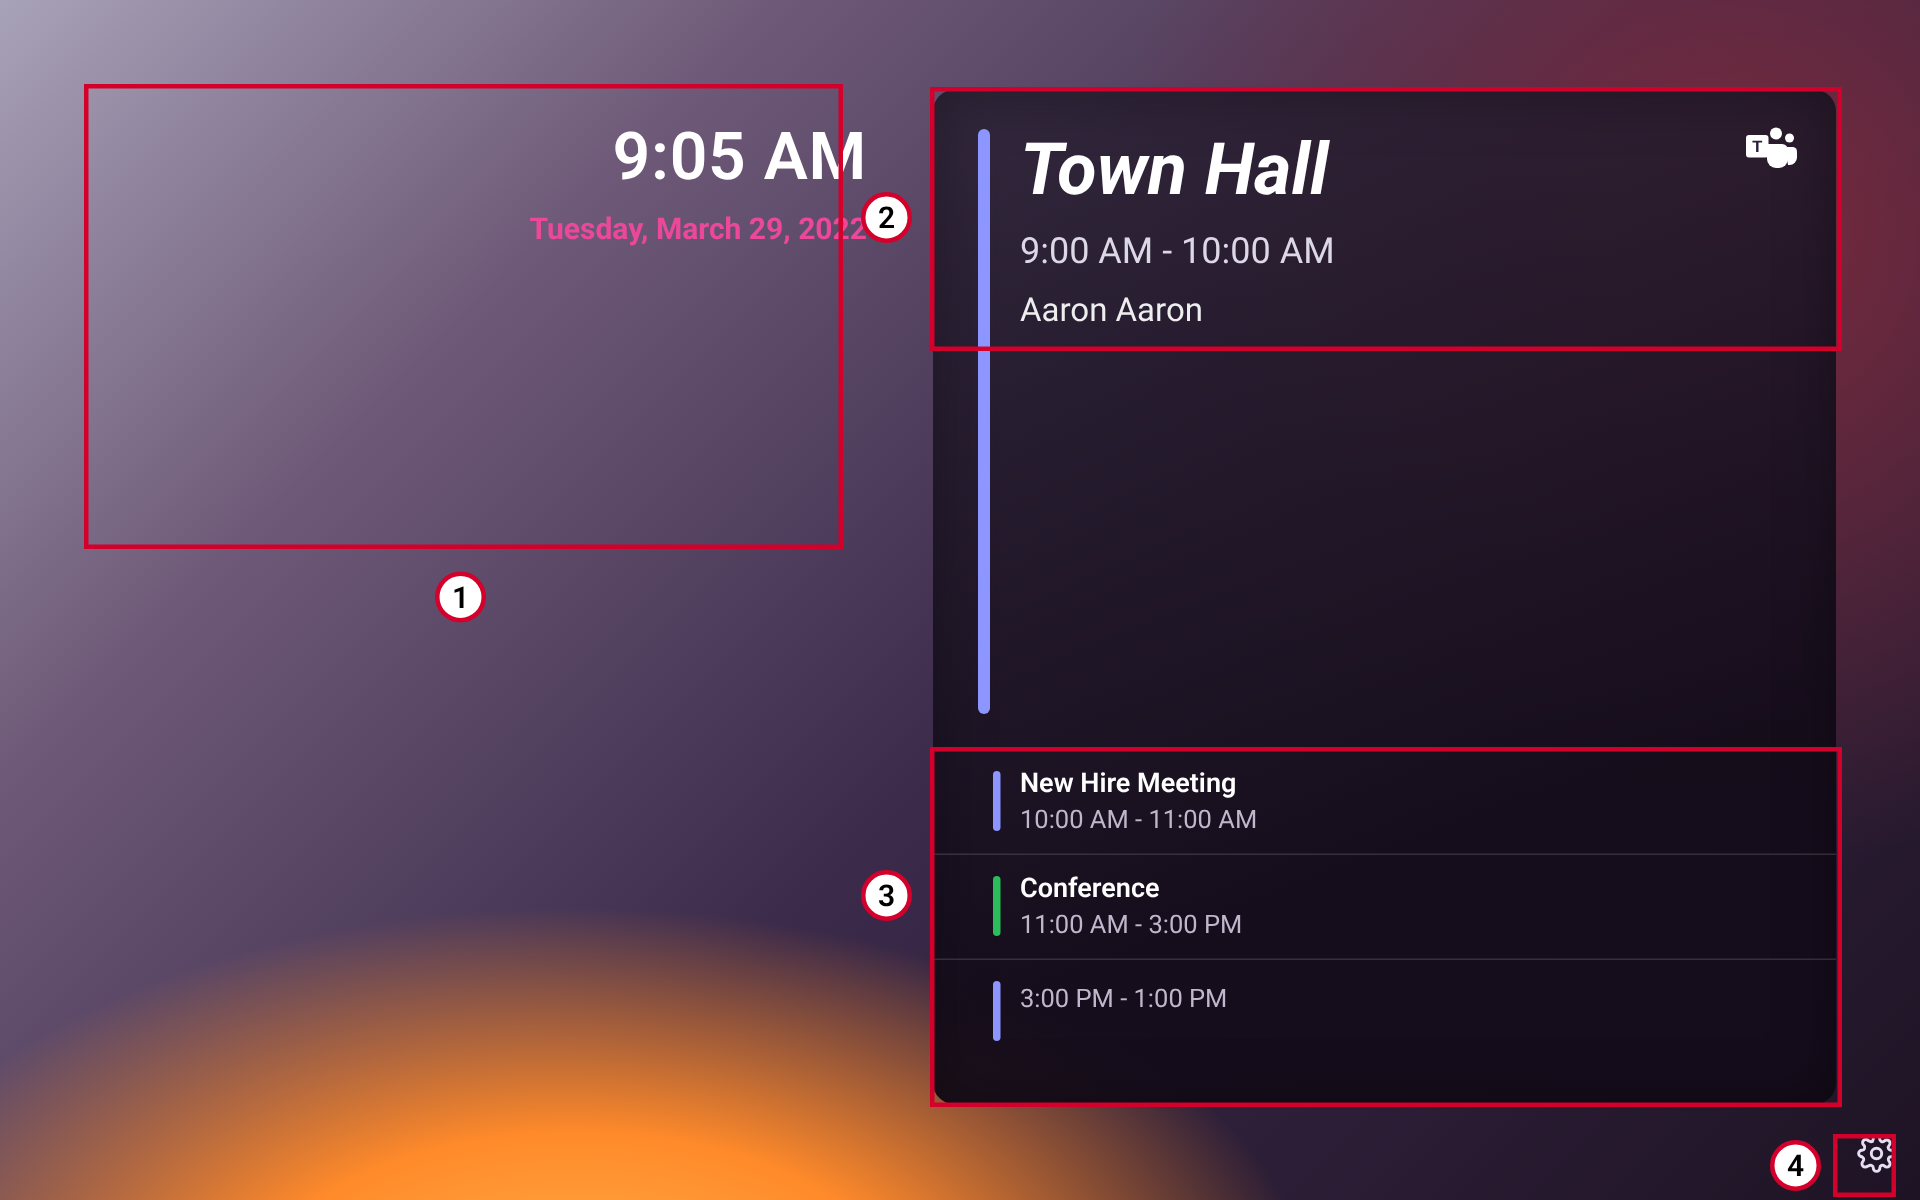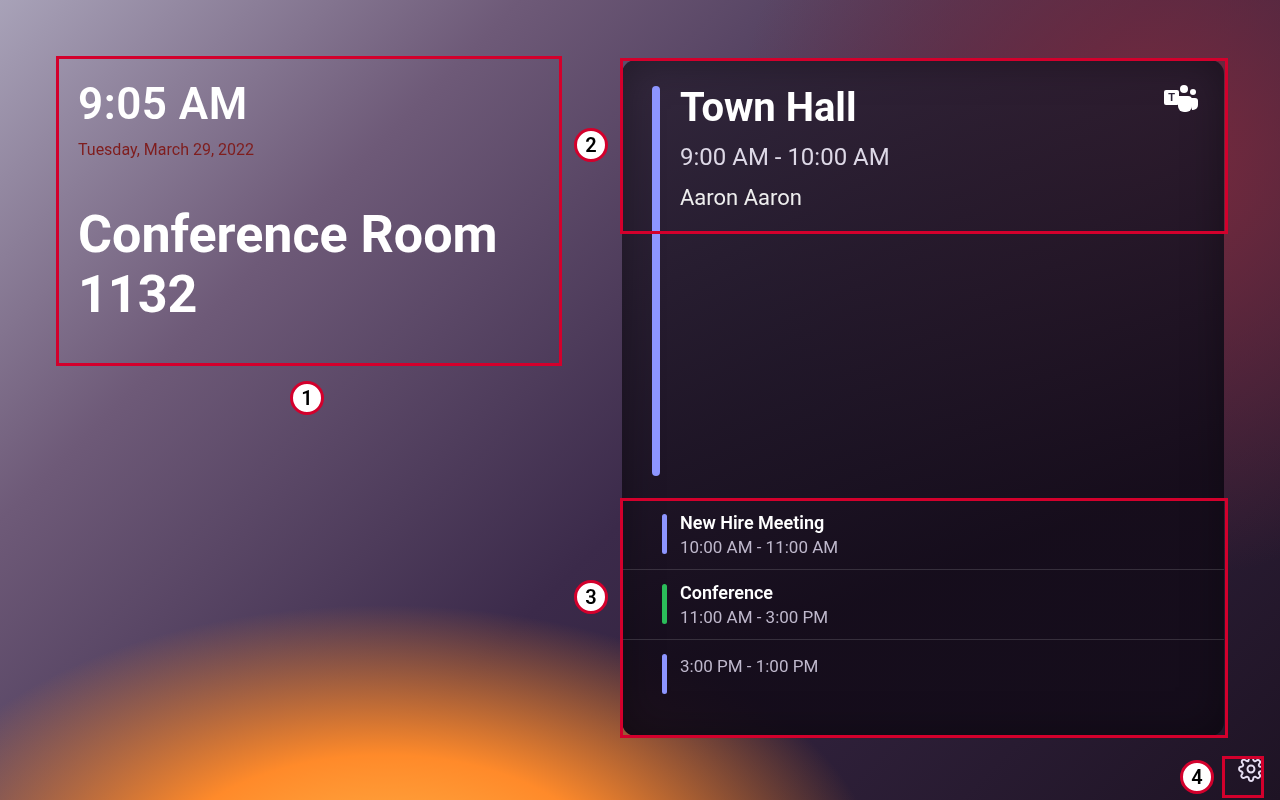--- a/index.html
+++ b/index.html
@@ -23,41 +23,41 @@
     border-radius: 50%;
     background: #fff;
     border: 3px solid #d3002c;
     color: #000;
     font-size: 20px; font-weight: 600;
     display: flex; align-items: center; justify-content: center;
     pointer-events: none;
   }
 
   
-  #left-tile { position: absolute; left: 78px; top: 78px; width: 500px; }
+  #left-tile { position: absolute; left: 78px; top: 78px; width: 500px; text-align: right; }
   #time { font-size: 44px; font-weight: 600; letter-spacing: .5px; }
-  #date { font-size: 16px; font-weight: 400; margin-top: 10px; color: #7f1d1d; }
+  #date { font-size: 20px; font-weight: 700; margin-top: 10px; color: #ec4899; }
   #room { font-size: 52px; font-weight: 700; margin-top: 46px; line-height: 1.15; }
 
   
   #right-panel {
     position: absolute;
     left: 622px; top: 60px;
     width: 602px; height: 676px;
     border-radius: 14px;
     background: linear-gradient(160deg, rgba(45,35,55,.88) 0%, rgba(20,12,26,.94) 70%);
     box-shadow: 0 0 40px rgba(0,0,0,.35) inset;
     overflow: hidden;
   }
   #current-block { position: relative; padding: 24px 30px 24px 58px; height: 430px; }
   #current-bar {
     position: absolute; left: 30px; top: 26px; width: 8px; height: 390px;
     background: #8d95ff; border-radius: 4px;
   }
-  #current-title { font-size: 40px; font-weight: 700; }
+  #current-title { font-size: 48px; font-weight: 700; font-style: italic; }
   #current-time { font-size: 24px; margin-top: 12px; color: #ddd8e6; }
   #current-org  { font-size: 22px; margin-top: 14px; color: #eee; }
   #teams-icon { position: absolute; right: 26px; top: 24px; width: 34px; height: 30px; }
 
   #upcoming { position: absolute; left: 0; right: 0; top: 440px; bottom: 0; }
   .slot {
     position: relative;
     padding: 12px 30px 12px 58px;
     border-bottom: 1px solid rgba(255,255,255,.14);
   }
@@ -76,21 +76,20 @@
     cursor: pointer;
   }
   #gear-box svg { width: 26px; height: 26px; stroke: #e6def2; }
 </style>
 </head>
 <body>
 
 <div id="left-tile">
   <div id="time">9:05 AM</div>
   <div id="date">Tuesday, March 29, 2022</div>
-  <div id="room">Conference Room 1132</div>
 </div>
 
 <div id="right-panel">
   <div id="current-block">
     <div id="current-bar"></div>
     <div id="current-title">Town Hall</div>
     <div id="current-time">9:00 AM - 10:00 AM</div>
     <div id="current-org">Aaron Aaron</div>
     <span id="teams-icon">
       <svg viewBox="0 0 34 30" fill="#fff">

